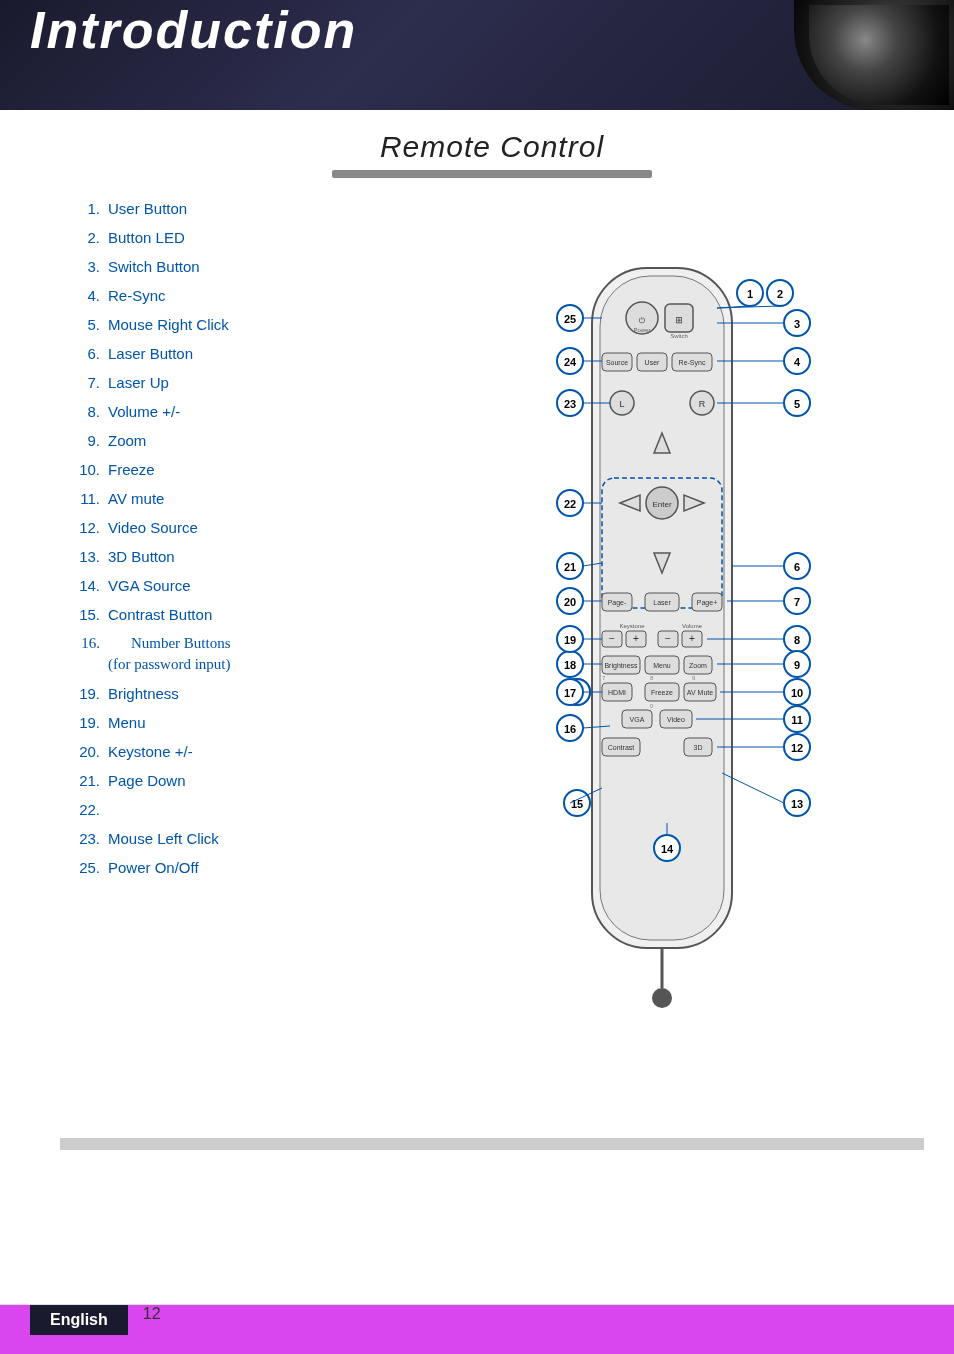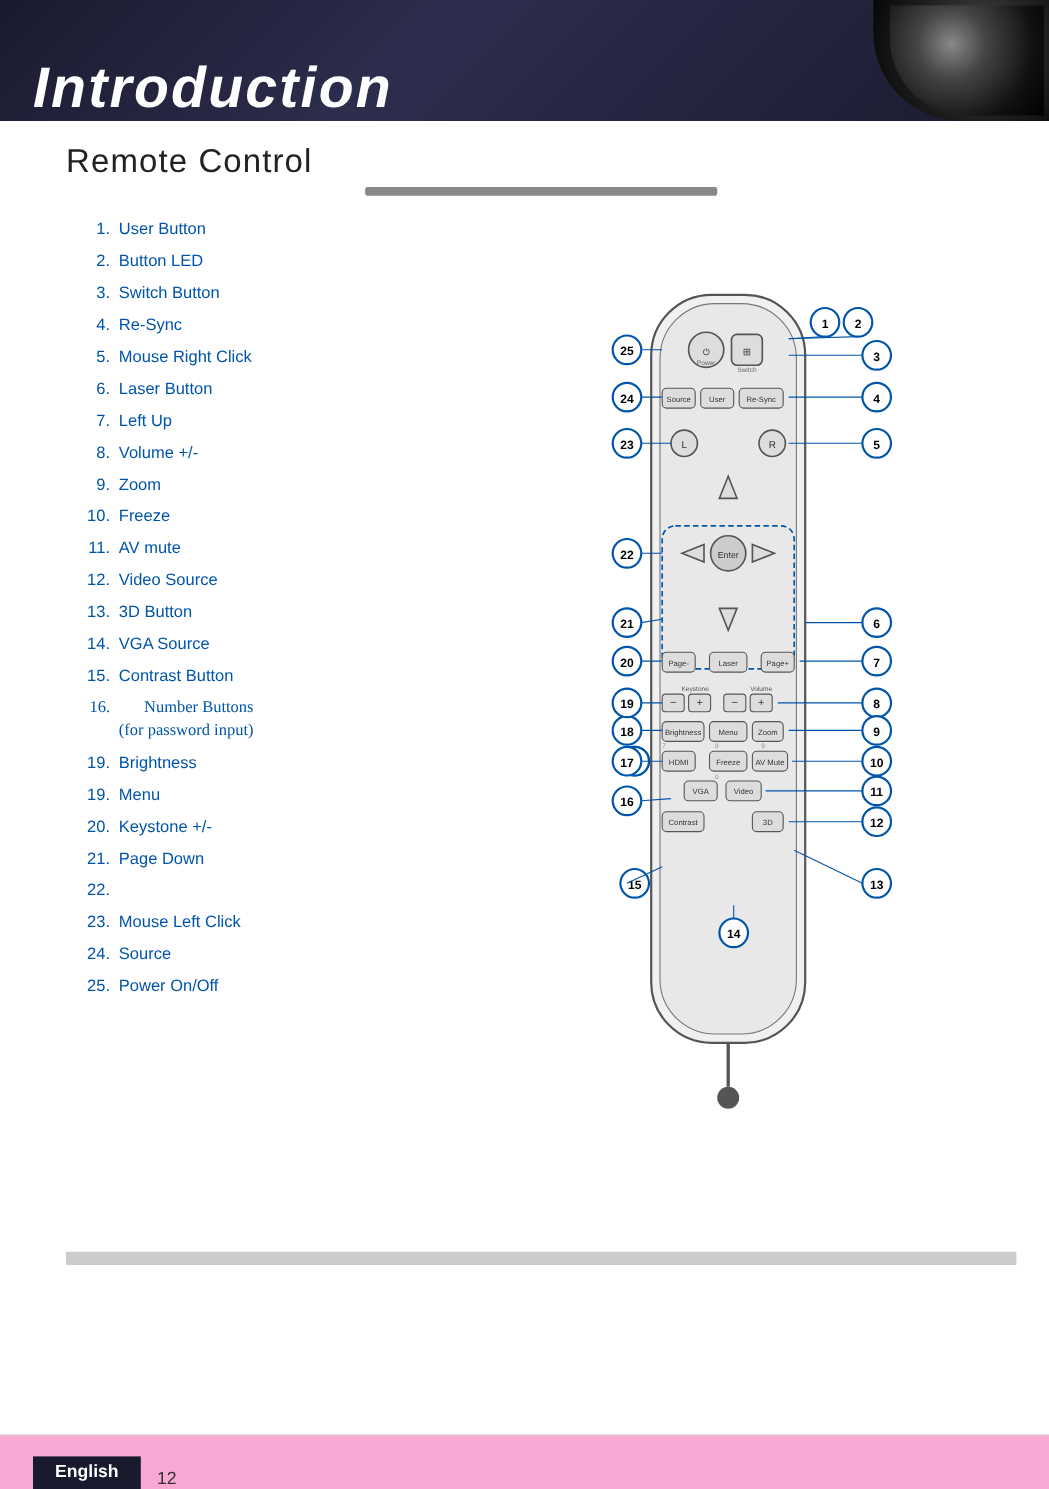--- a/index.html
+++ b/index.html
@@ -11,21 +11,21 @@
       position: relative;
       overflow-x: hidden;
     }
 
     
     .header {
       background: linear-gradient(135deg, #1a1a2e 0%, #2d2d4e 40%, #1a1a2e 100%);
       height: 110px;
       position: relative;
       display: flex;
-      align-items: flex-end;
+      align-items: flex-start;
       padding-left: 30px;
     }
     .header-title {
       font-size: 52px;
       font-style: italic;
       font-weight: bold;
       color: #fff;
       letter-spacing: 2px;
     }
     .header-lens {
@@ -47,22 +47,23 @@
       border-radius: 0 0 0 70px;
     }
 
     
     .main-content {
       padding: 20px 30px 20px 60px;
     }
 
     
     .section-title-wrap {
-      text-align: left;
+      text-align: center;
       margin-bottom: 10px;
+      font-style: italic;
     }
     .section-title {
       font-size: 30px;
       font-weight: normal;
       color: #222;
       letter-spacing: 1px;
     }
     .section-divider {
       height: 8px;
       background: #888;
@@ -112,23 +113,23 @@
       text-align: right;
     }
 
     
     .footer {
       position: absolute;
       bottom: 0;
       left: 0;
       right: 0;
       height: 50px;
-      background: #f9a8d4;
+      background: #d946ef;
       display: flex;
-      align-items: flex-end;
+      align-items: flex-start;
       padding: 0 30px;
       border-top: 1px solid #ddd;
     }
     .footer-lang {
       background: #1a1a2e;
       color: #fff;
       padding: 6px 20px;
       font-size: 16px;
       font-weight: bold;
     }
@@ -183,21 +184,21 @@
         <li>
           <span class="num">5.</span>
           <span class="label">Mouse Right Click</span>
         </li>
         <li>
           <span class="num">6.</span>
           <span class="label">Laser Button</span>
         </li>
         <li>
           <span class="num">7.</span>
-          <span class="label">Left Up</span>
+          <span class="label">Laser Up</span>
         </li>
         <li>
           <span class="num">8.</span>
           <span class="label">Volume +/-</span>
         </li>
         <li>
           <span class="num">9.</span>
           <span class="label">Zoom</span>
         </li>
         <li>
@@ -243,24 +244,20 @@
         <li>
           <span class="num">21.</span>
           <span class="label">Page Down</span>
         </li>
         <li style="align-items:flex-start;">
           <span class="num">22.</span>
         </li>
         <li>
           <span class="num">23.</span>
           <span class="label">Mouse Left Click</span>
-        </li>
-        <li>
-          <span class="num">24.</span>
-          <span class="label">Source</span>
         </li>
         <li>
           <span class="num">25.</span>
           <span class="label">Power On/Off</span>
         </li>
       </ul>
     </div>
 
     <div class="right-col">
       <svg width="320" height="920" viewBox="0 0 320 920" xmlns="http://www.w3.org/2000/svg">

